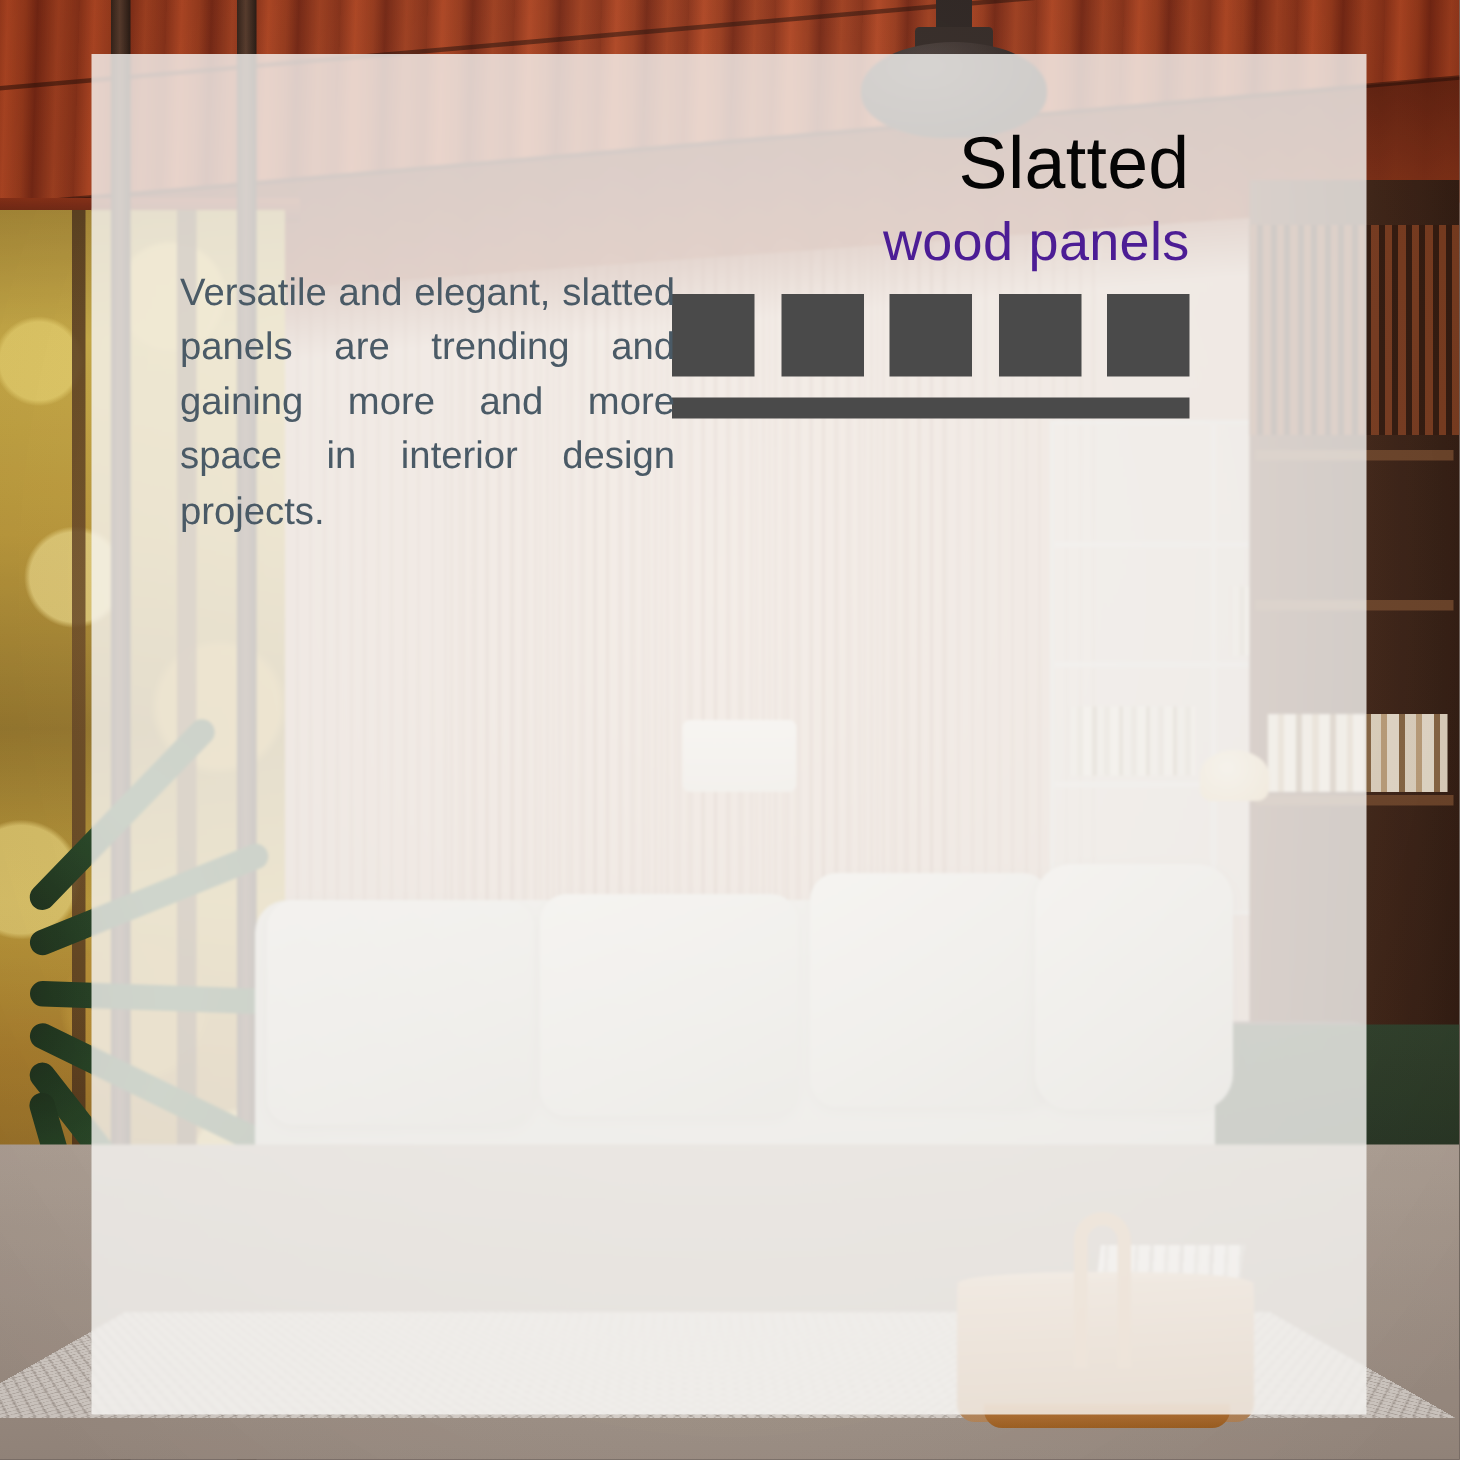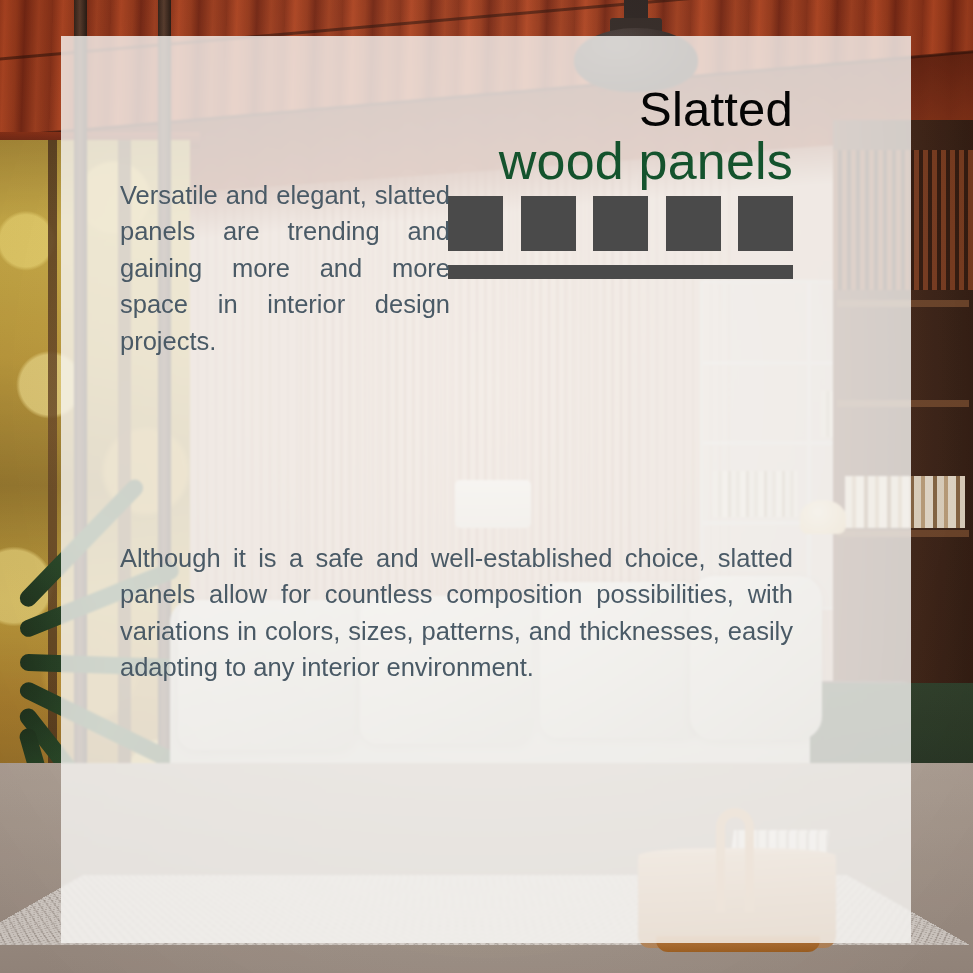--- a/index.html
+++ b/index.html
@@ -302,23 +302,23 @@
     text-align: right;
   }
   .brand-line1 {
     font-size: 49px;
     line-height: 54px;
     color: #050505;
     letter-spacing: .2px;
     white-space: nowrap;
   }
   .brand-line2 {
-    font-size: 52px;
+    font-size: 36px;
     line-height: 50px;
-    color: #14532d;
+    color: #4c1d95;
     letter-spacing: .2px;
     white-space: nowrap;
   }
 
   .logo-mark {
     position: absolute;
     right: 0; top: 160px;
     width: 345px;
   }
   .logo-squares {
@@ -448,16 +448,15 @@
         <div class="logo-sq"></div>
         <div class="logo-sq"></div>
         <div class="logo-sq"></div>
         <div class="logo-sq"></div>
         <div class="logo-sq"></div>
       </div>
       <div class="logo-bar"></div>
     </div>
 
     <p class="para para-1">Versatile and elegant, slatted panels are trending and gaining more and more space in interior design projects.</p>
-    <p class="para para-3">Although it is a safe and well-established choice, slatted panels allow for countless composition possibilities, with variations in colors, sizes, patterns, and thicknesses, easily adapting to any interior environment.</p>
   </div>
 
 </div>
 
 </body></html>

